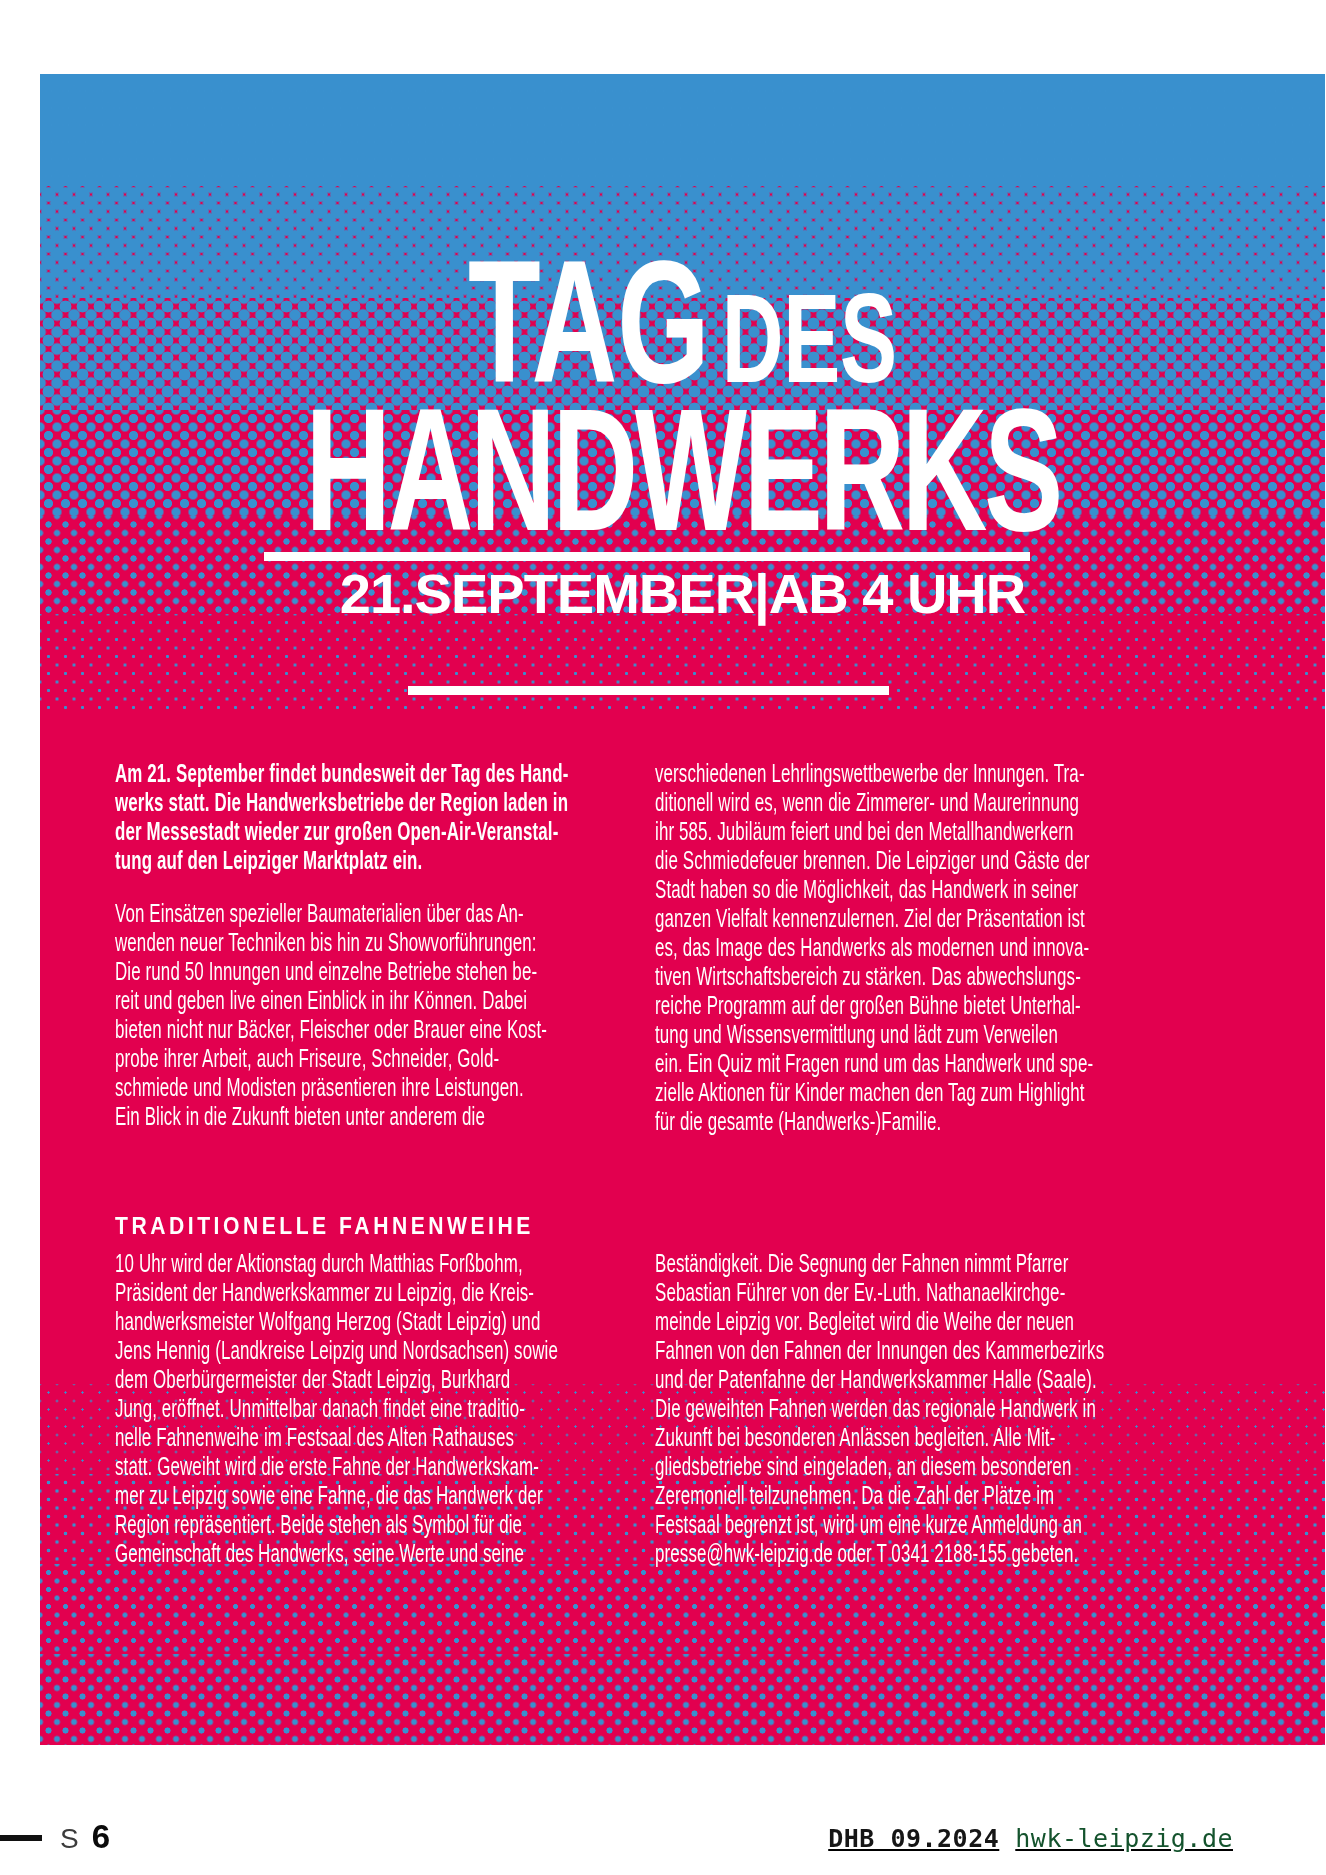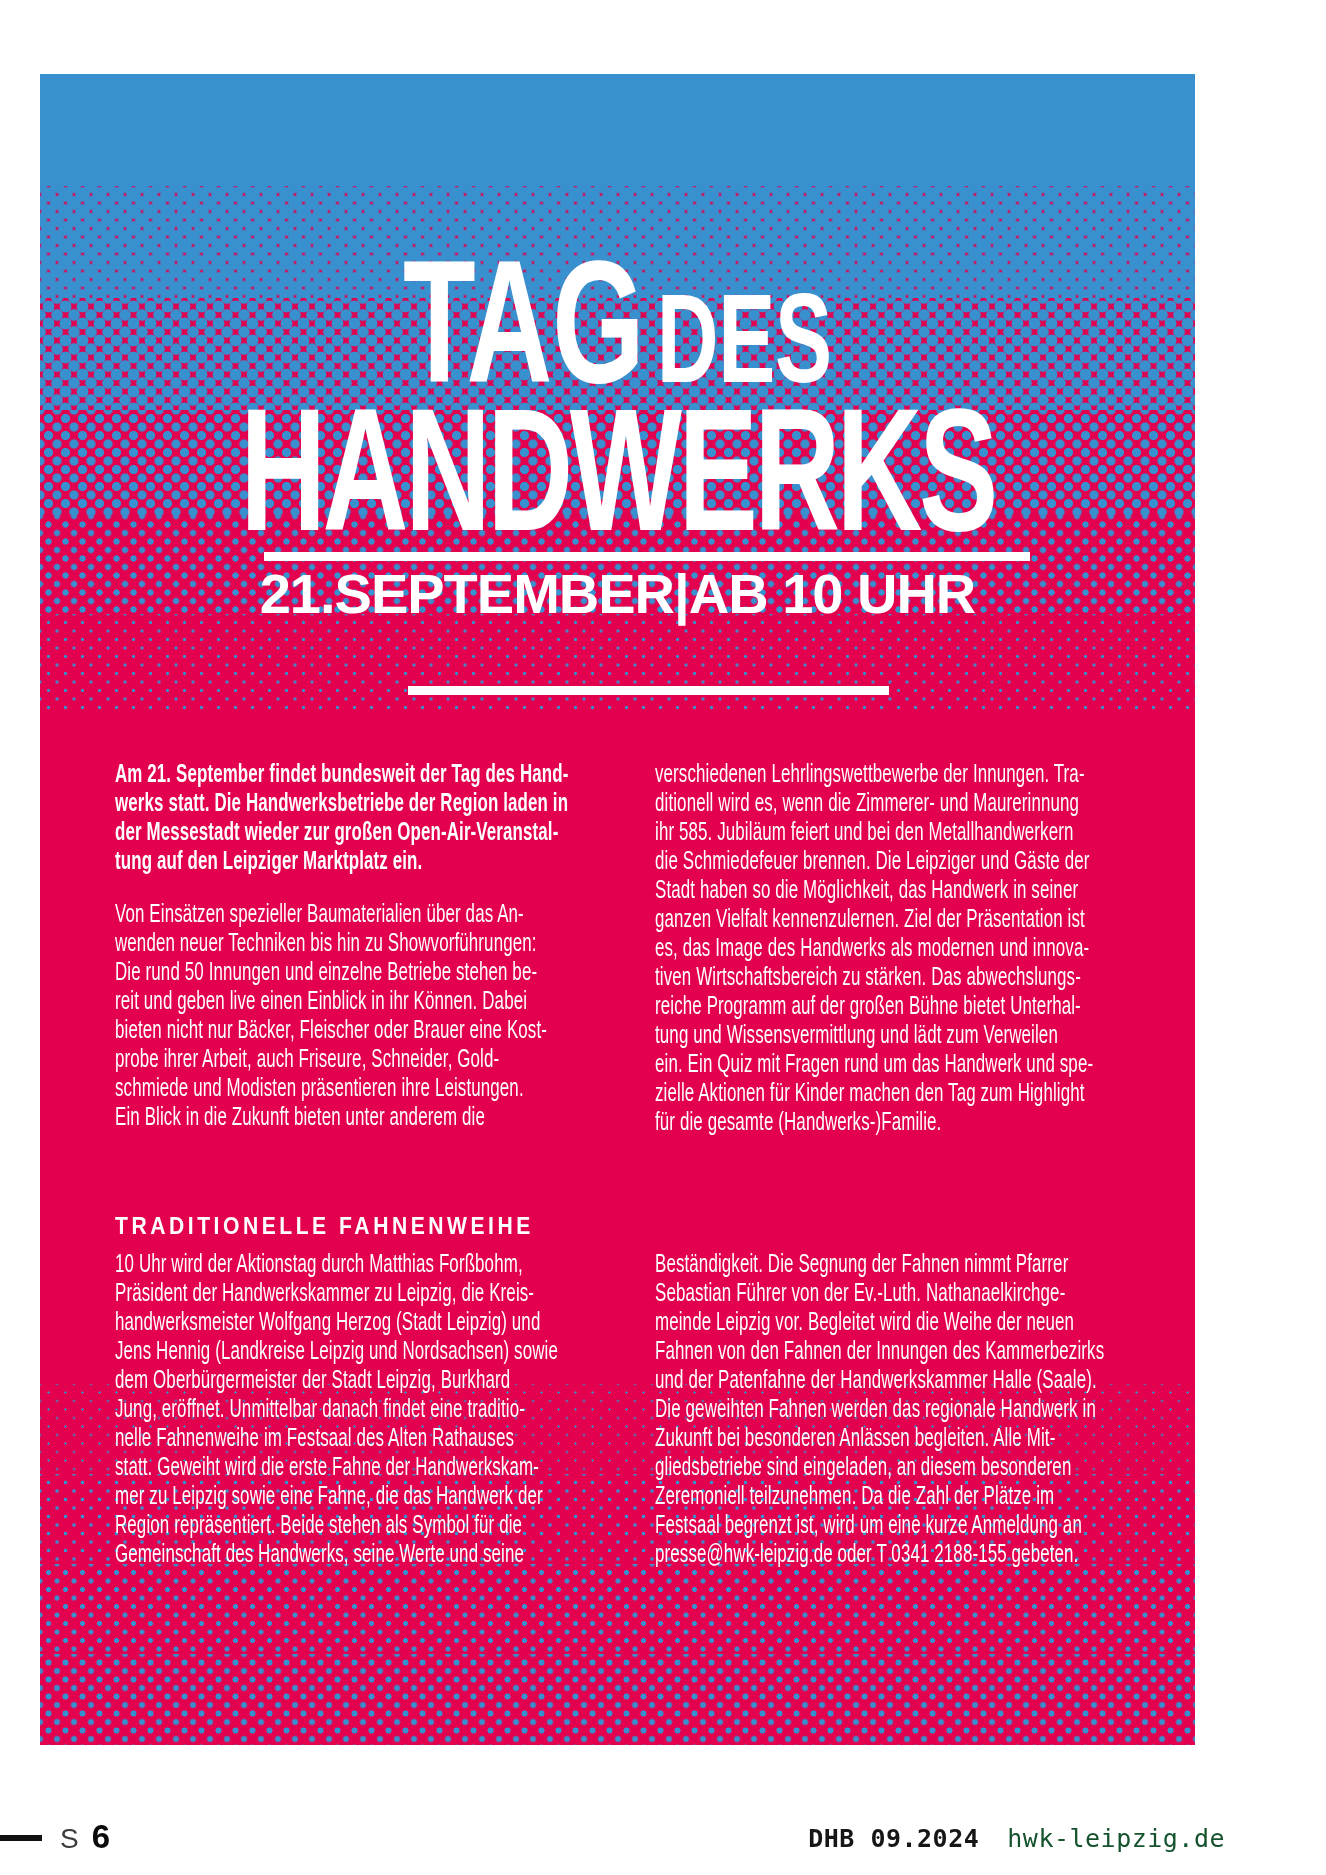--- a/index.html
+++ b/index.html
@@ -7,21 +7,21 @@
     position:relative;
     width:1326px;height:1875px;
     background:#ffffff;
     overflow:hidden;
     font-family:"Liberation Sans", sans-serif;
   }
   
   .poster{
     position:absolute;
     left:40px;top:74px;
-    width:1155px;height:1671px;
+    width:1285px;height:1671px;
     background:var(--pink,#E2004F);
     overflow:hidden;
   }
   
   .dots{
     position:absolute;left:0;right:0;
     background-image:
       radial-gradient(circle, var(--blue,#3990CE) calc(var(--r) - 0.5px), transparent var(--r)),
       radial-gradient(circle, var(--blue,#3990CE) calc(var(--r) - 0.5px), transparent var(--r));
     background-size:17px 17px,17px 17px;
@@ -91,24 +91,24 @@
   
   .footer-dash{position:absolute;left:0;top:1835px;width:42px;height:6px;background:#111;}
   .footer-left{
     position:absolute;left:60px;top:1818px;
     display:flex;align-items:baseline;gap:12px;
     color:#111;
   }
   .page-label{font-size:28px;color:#3c3c3c;letter-spacing:1px;}
   .page-number{font-size:33px;font-weight:700;color:#0b0b0b;}
   .footer-right{
-    position:absolute;right:101px;top:1824px;
-    display:flex;align-items:baseline;gap:28px;
+    position:absolute;right:93px;top:1824px;
+    display:flex;align-items:baseline;gap:16px;
     font-family:"DejaVu Sans Mono", monospace;
-    font-size:25px;letter-spacing:0.5px;
+    font-size:25px;letter-spacing:0.5px;text-decoration:underline;
   }
   .issue{font-weight:700;color:#161616;}
   .website{color:#14532d;}
 </style>
 </head>
 <body>
 
 <div class="page">
 
   <div class="poster">
@@ -124,21 +124,21 @@
     <div class="dots c3"></div>
     <div class="dots c4"></div>
 
     <div class="title-line1">
       <span class="title-word1">TAG</span>
       <span class="title-word2">DES</span>
     </div>
     <div class="title-line2">HANDWERKS</div>
 
     <div class="rule rule1"></div>
-    <div class="date-line">21.SEPTEMBER|AB 10 UHR</div>
+    <div class="date-line">21.SEPTEMBER|AB 4 UHR</div>
     <div class="rule rule2"></div>
 
     <div class="cond-text bold pos-intro">Am 21. September findet bundesweit der Tag des Hand-
 werks statt. Die Handwerksbetriebe der Region laden in
 der Messestadt wieder zur großen Open-Air-Veranstal-
 tung auf den Leipziger Marktplatz ein.</div>
     <div class="cond-text pos-col1-para">Von Einsätzen spezieller Baumaterialien über das An-
 wenden neuer Techniken bis hin zu Showvorführungen:
 Die rund 50 Innungen und einzelne Betriebe stehen be-
 reit und geben live einen Einblick in ihr Können. Dabei

